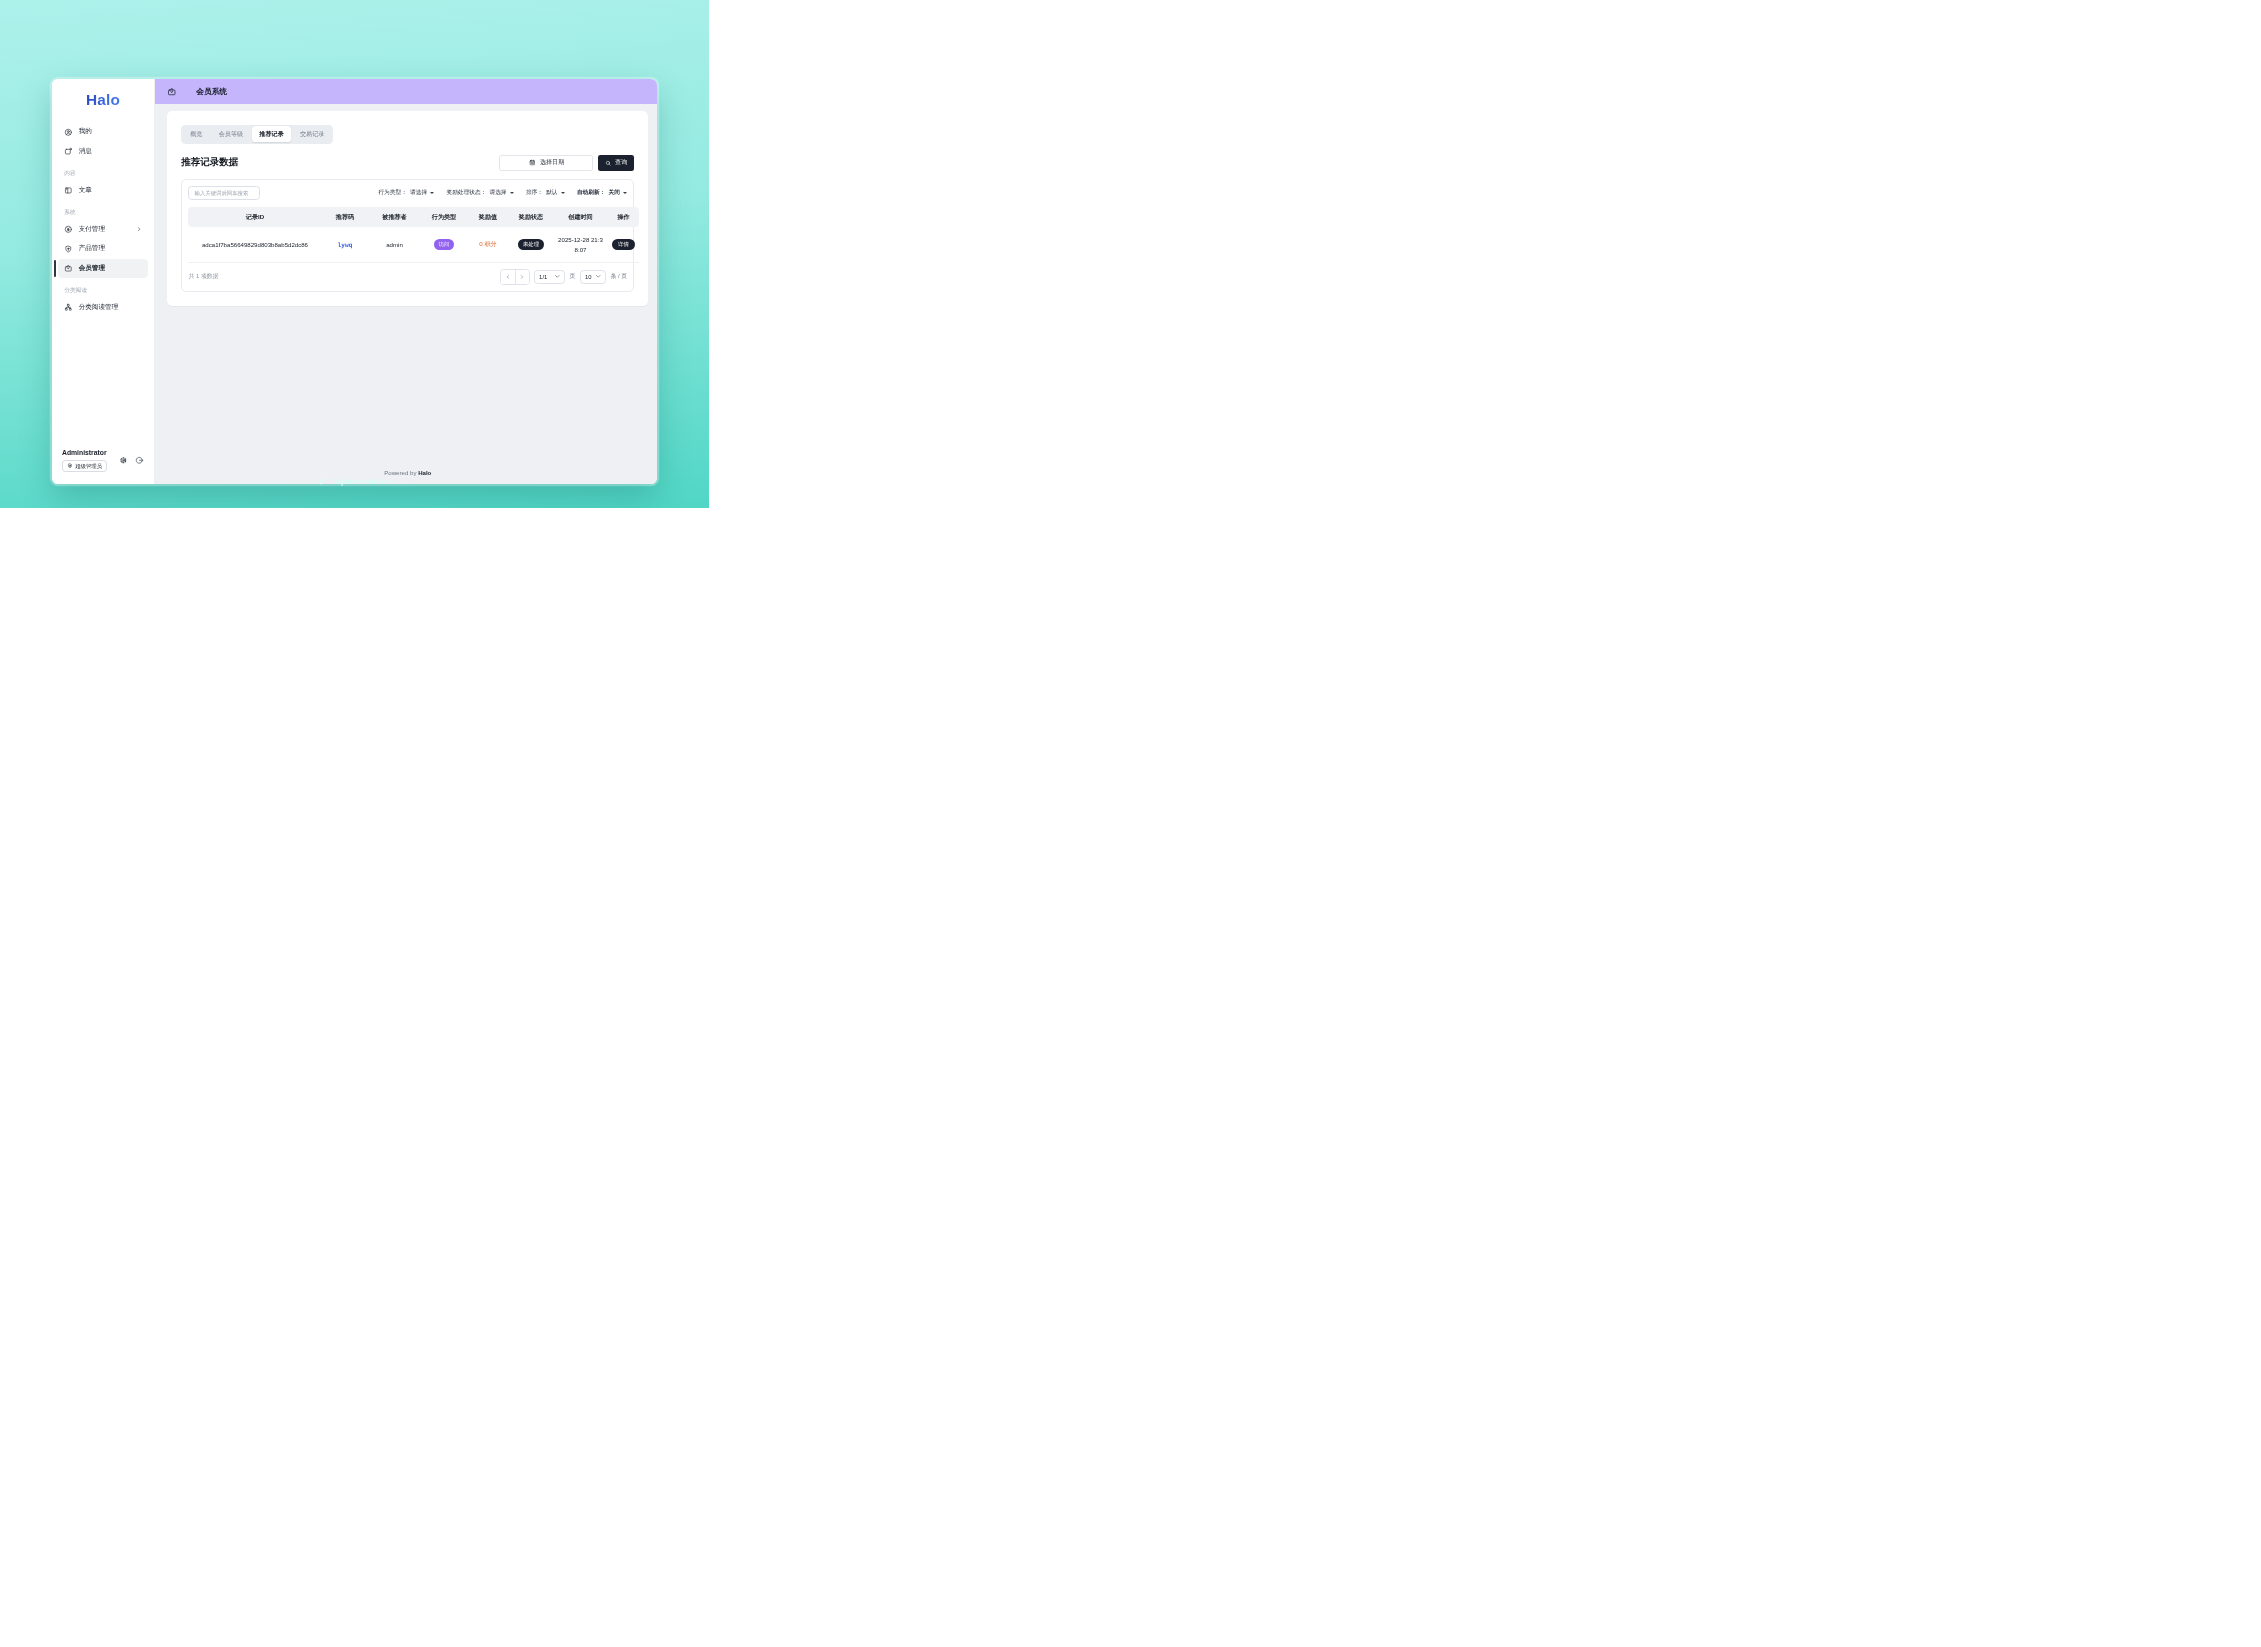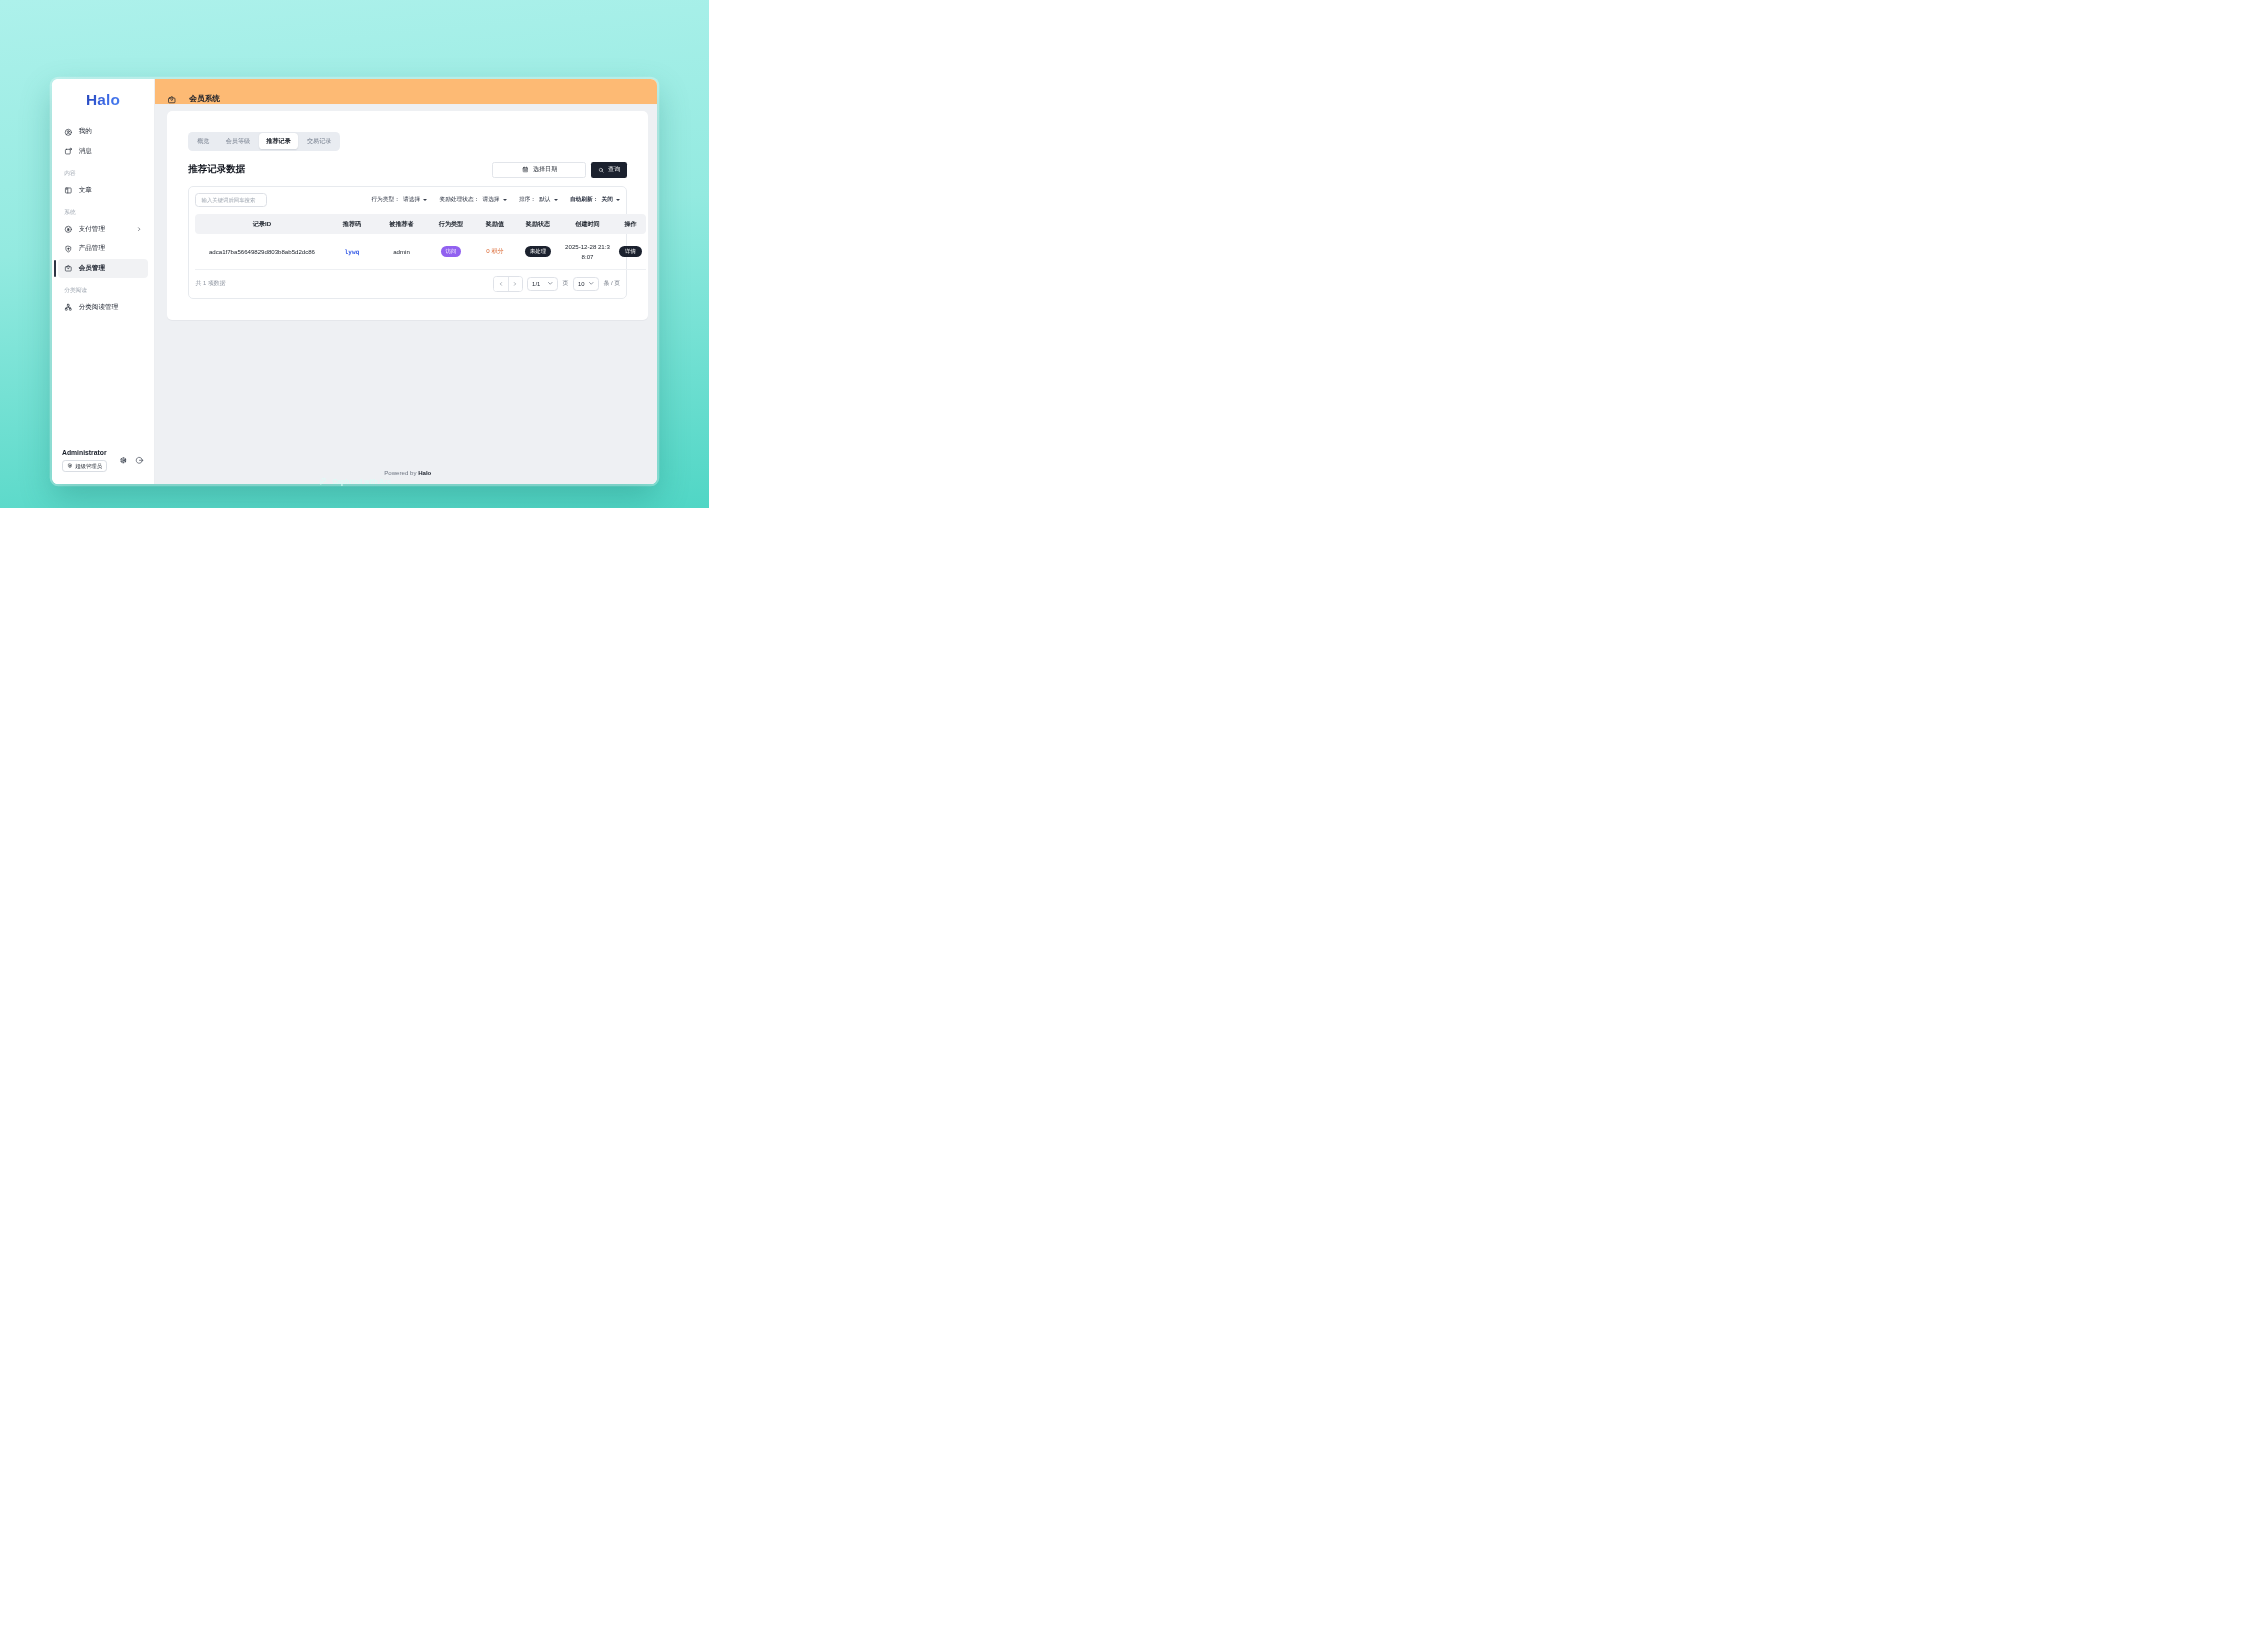--- a/index.html
+++ b/index.html
@@ -35,28 +35,28 @@
     align-items:center; justify-content:space-between; }
   .user-name { font-size:6.8px; font-weight:700; color:#171d28; }
   .role-badge { margin-top:4.1px; display:inline-flex; align-items:center; gap:2.7px;
     border:0.5px solid #d9dde3; border-radius:3.2px; padding:1.4px 3.6px; font-size:5.4px; color:#1f2530; }
   .role-badge svg { width:5.9px; height:5.9px; stroke:#1f2530; }
   .user-actions { display:flex; gap:7.7px; }
   .user-actions svg { width:8.6px; height:8.6px; stroke:#343b49; cursor:pointer; }
 
   
   .main { flex:1; display:flex; flex-direction:column; min-width:0; }
-  .app-header { height:26px; flex:none; display:flex; align-items:flex-end; gap:13px;
-    padding:0 11.8px; border-bottom:0.5px solid #edeff2; background:#fdba74; }
+  .app-header { height:26px; flex:none; display:flex; align-items:center; gap:20px;
+    padding:0 11.8px; border-bottom:0.5px solid #edeff2; background:#c4b5fd; }
   .app-header svg { width:9.5px; height:9.5px; stroke:#171d28; }
   .app-title { font-size:7.7px; font-weight:700; color:#171d28; }
 
   .content { flex:1; background:#eef0f3; padding:5.9px 8.6px 0 12.2px;
     display:flex; flex-direction:column; min-height:0; }
-  .card { background:#fff; border-radius:5px; padding:21px;
+  .card { background:#fff; border-radius:5px; padding:14px;
     box-shadow:0 0.5px 0.9px rgba(20,30,50,.04); }
 
   .tabs { display:inline-flex; align-self:flex-start; background:#e9ecf1;
     border-radius:4.5px; padding:1.4px; gap:0.9px; }
   .tab { padding:3.6px 7.7px; font-size:6.1px; color:#727b8a; border-radius:3.6px;
     cursor:pointer; white-space:nowrap; }
   .tab.active { background:#fff; color:#141922; font-weight:700;
     box-shadow:0 0.5px 1.4px rgba(15,25,40,.10); }
 
   .title-row { display:flex; align-items:center; justify-content:space-between; margin-top:11px; }

